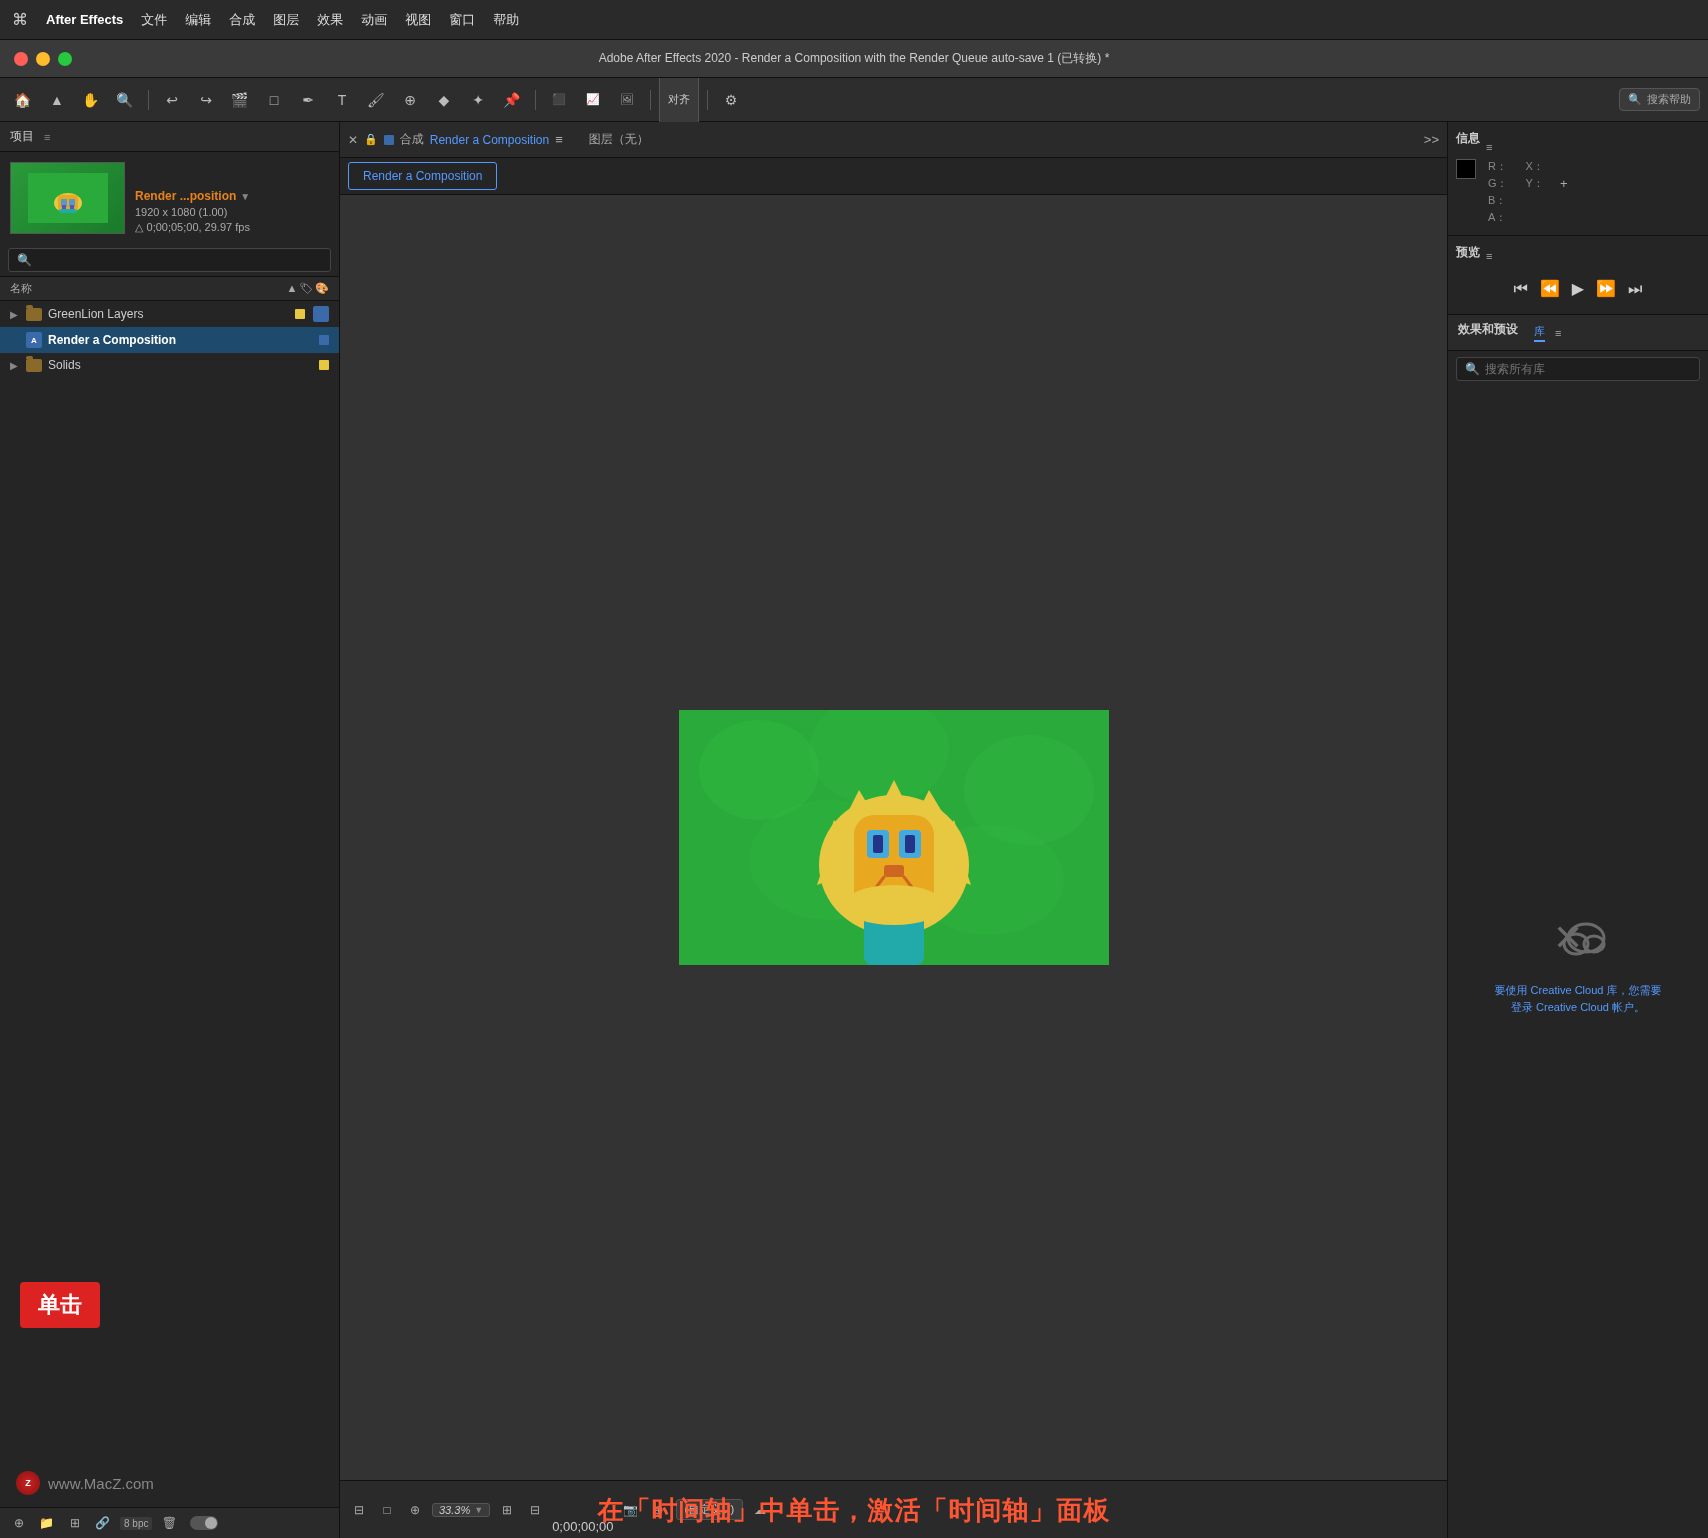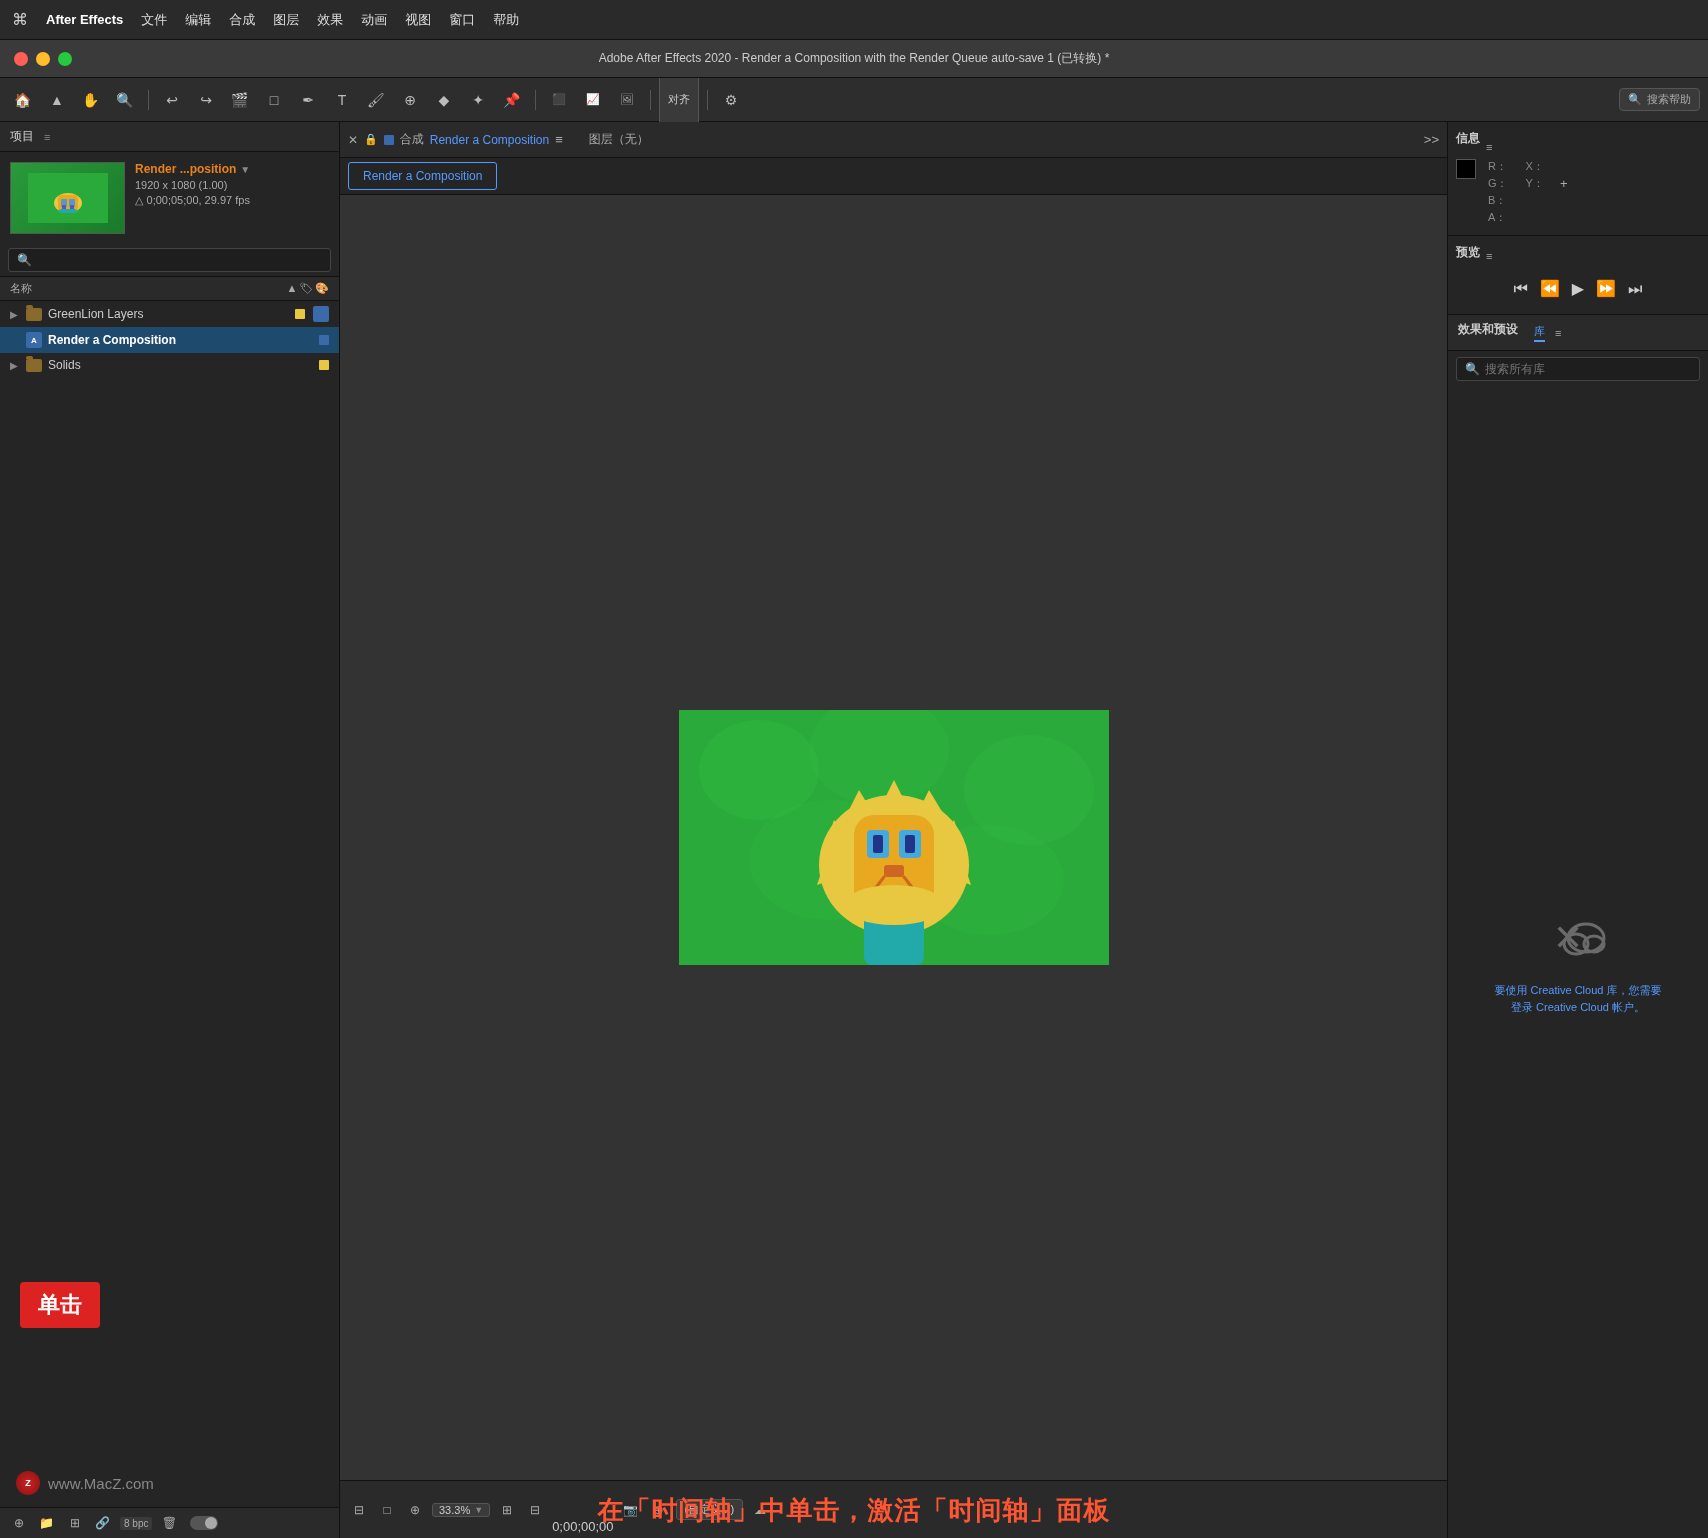--- a/index.html
+++ b/index.html
@@ -149,21 +149,21 @@
       border-bottom: 1px solid #111;
       gap: 6px;
       font-size: 12px;
       font-weight: 400;
       color: #ccc;
     }
     .project-thumbnail-area {
       padding: 10px;
       display: flex;
       gap: 10px;
-      align-items: flex-start;
+      align-items: flex-end;
     }
     .project-thumb {
       width: 115px;
       height: 72px;
       background: #1a8a2a;
       border: 1px solid #555;
       flex-shrink: 0;
       position: relative;
       overflow: hidden;
     }
@@ -439,20 +439,21 @@
       background: #3a3a3a;
       border: 1px solid #555;
       border-radius: 3px;
       padding: 0 6px;
       font-size: 11px;
       color: #ccc;
       cursor: pointer;
       display: flex;
       align-items: center;
       gap: 4px;
+      font-style: italic;
     }
     .timecode {
       font-size: 13px;
       color: #ccc;
       font-family: Liberation Sans, sans-serif;
       margin-top: 34px;
     }
     .custom-badge {
       background: #3a3a3a;
       border: 1px solid #555;

